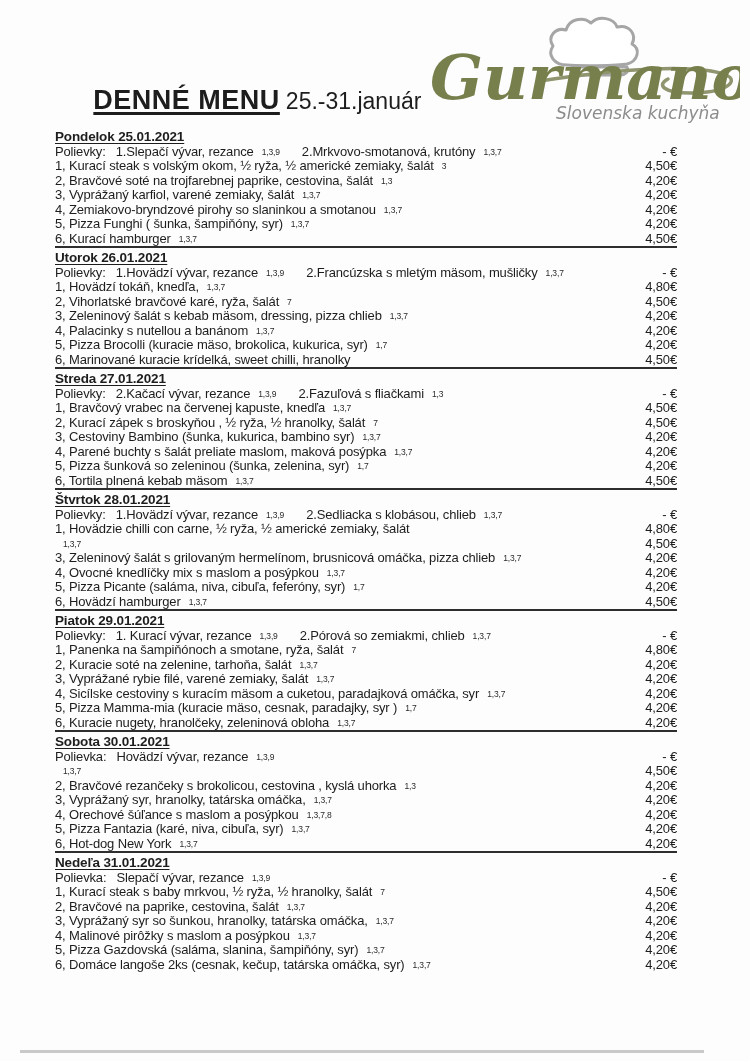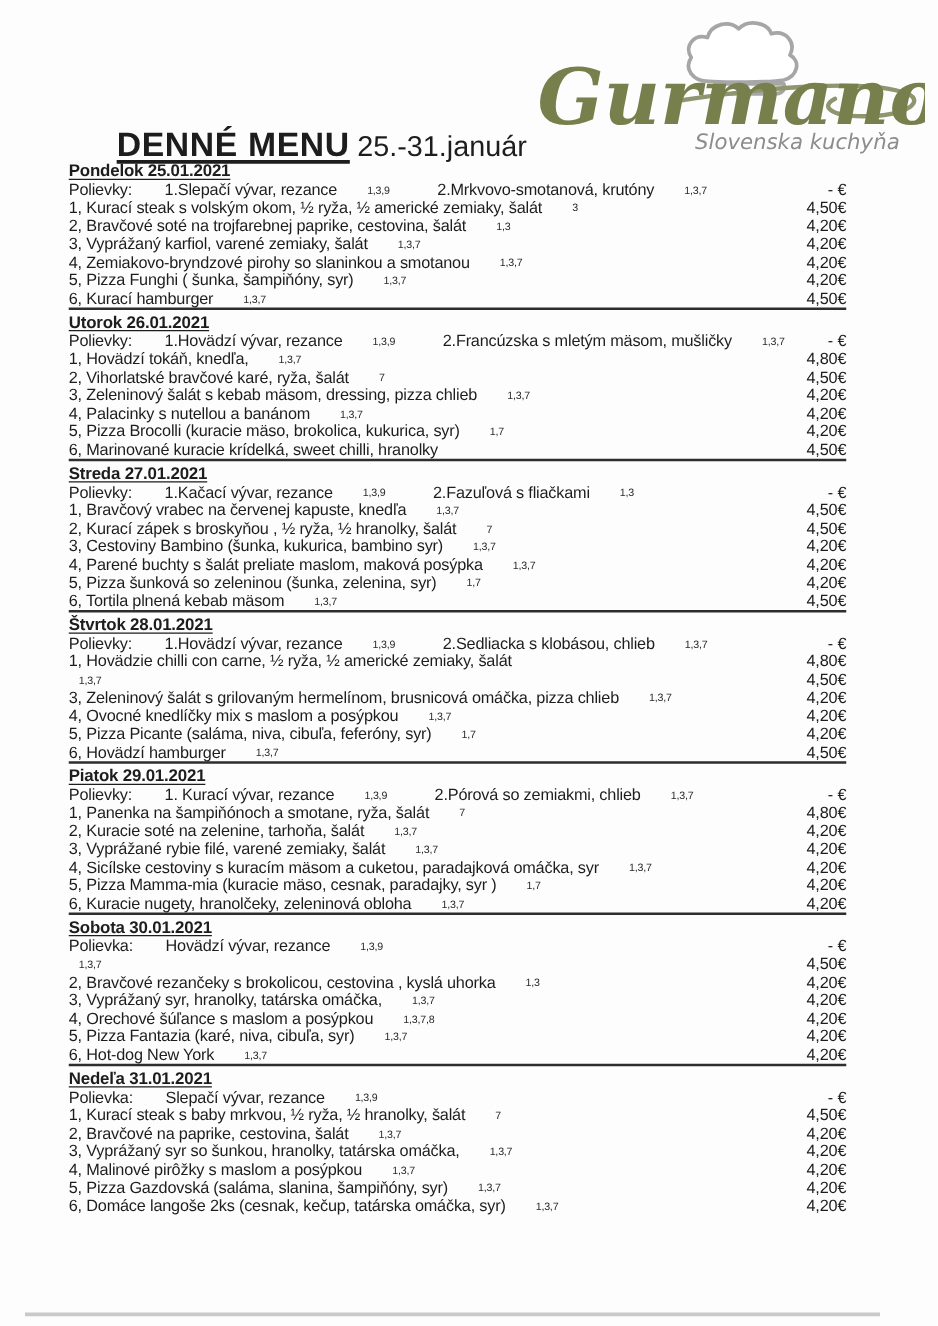--- a/index.html
+++ b/index.html
@@ -1,21 +1,21 @@
 <!DOCTYPE html>
 <html><head>
 <meta charset="utf-8">
 <style>
   html,body{margin:0;padding:0;background:#ffffff;}
   .page{
     position:relative;width:750px;height:1061px;background:#fdfdfd;overflow:hidden;
     font-family:"Liberation Sans", sans-serif;color:#1d1d1d;
   }
   
-  .header{position:absolute;left:55px;top:32px;white-space:pre;}
+  .header{position:absolute;left:55px;top:16px;white-space:pre;}
   .title-line{font-size:23px;line-height:32px;}
   .title-strong{
     font-size:27px;font-weight:bold;letter-spacing:.5px;
     text-decoration:underline;text-decoration-thickness:2.5px;text-underline-offset:3px;
   }
   .title-sub{font-size:23px;margin-left:6px;}
   .orders-line{font-size:23px;line-height:30px;margin-top:4px;}
   .phone{font-weight:bold;margin-left:10px;letter-spacing:.5px;}
   
   .logo{position:absolute;left:428px;top:15px;width:312px;height:110px;}
@@ -23,21 +23,21 @@
   .menu{
     position:absolute;left:55px;top:127px;width:622px;
     font-size:13px;letter-spacing:-0.15px;
   }
   .day-section{padding-top:3px;border-bottom:2px solid #2e2e2e;}
   .day-section:last-child{border-bottom:none;}
   .day-title{
     font-size:13.5px;font-weight:bold;line-height:14.5px;
     text-decoration:underline;text-underline-offset:2px;white-space:pre;
   }
-  .row{display:flex;align-items:flex-start;line-height:14.5px;white-space:pre;gap:16px;}
+  .row{display:flex;align-items:flex-start;line-height:14.5px;white-space:pre;}
   .soup-label{margin-right:10px;}
   .soup-gap{margin-left:22px;}
   .alg{font-size:8.5px;margin-left:8px;color:#2a2a2a;}
   .price{margin-left:auto;}
   
   .bottom-rule{position:absolute;left:20px;top:1050px;width:684px;height:3px;background:#c9c9c9;}
 </style>
 </head>
 <body>
 
@@ -77,21 +77,21 @@
         <div class="row"><span class="soup-label">Polievky:</span><span class="dish">1.Hovädzí vývar, rezance</span><span class="alg">1,3,9</span><span class="dish soup-gap">2.Francúzska s mletým mäsom, mušličky</span><span class="alg">1,3,7</span><span class="price">- €</span></div>
         <div class="row"><span class="dish">1, Hovädzí tokáň, knedľa,</span><span class="alg">1,3,7</span><span class="price">4,80€</span></div>
         <div class="row"><span class="dish">2, Vihorlatské bravčové karé, ryža, šalát</span><span class="alg">7</span><span class="price">4,50€</span></div>
         <div class="row"><span class="dish">3, Zeleninový šalát s kebab mäsom, dressing, pizza chlieb</span><span class="alg">1,3,7</span><span class="price">4,20€</span></div>
         <div class="row"><span class="dish">4, Palacinky s nutellou a banánom</span><span class="alg">1,3,7</span><span class="price">4,20€</span></div>
         <div class="row"><span class="dish">5, Pizza Brocolli (kuracie mäso, brokolica, kukurica, syr)</span><span class="alg">1,7</span><span class="price">4,20€</span></div>
         <div class="row"><span class="dish">6, Marinované kuracie krídelká, sweet chilli, hranolky</span><span class="price">4,50€</span></div>
       </section>
       <section class="day-section">
         <div class="day-title">Streda 27.01.2021</div>
-        <div class="row"><span class="soup-label">Polievky:</span><span class="dish">1.Kačací vývar, rezance</span><span class="alg">1,3,9</span><span class="dish soup-gap">2.Fazuľová s fliačkami</span><span class="alg">1,3</span><span class="price">- €</span></div>
+        <div class="row"><span class="soup-label">Polievky:</span><span class="dish">2.Kačací vývar, rezance</span><span class="alg">1,3,9</span><span class="dish soup-gap">2.Fazuľová s fliačkami</span><span class="alg">1,3</span><span class="price">- €</span></div>
         <div class="row"><span class="dish">1, Bravčový vrabec na červenej kapuste, knedľa</span><span class="alg">1,3,7</span><span class="price">4,50€</span></div>
         <div class="row"><span class="dish">2, Kurací zápek s broskyňou , ½ ryža, ½ hranolky, šalát</span><span class="alg">7</span><span class="price">4,50€</span></div>
         <div class="row"><span class="dish">3, Cestoviny Bambino (šunka, kukurica, bambino syr)</span><span class="alg">1,3,7</span><span class="price">4,20€</span></div>
         <div class="row"><span class="dish">4, Parené buchty s šalát preliate maslom, maková posýpka</span><span class="alg">1,3,7</span><span class="price">4,20€</span></div>
         <div class="row"><span class="dish">5, Pizza šunková so zeleninou (šunka, zelenina, syr)</span><span class="alg">1,7</span><span class="price">4,20€</span></div>
         <div class="row"><span class="dish">6, Tortila plnená kebab mäsom</span><span class="alg">1,3,7</span><span class="price">4,50€</span></div>
       </section>
       <section class="day-section">
         <div class="day-title">Štvrtok 28.01.2021</div>
         <div class="row"><span class="soup-label">Polievky:</span><span class="dish">1.Hovädzí vývar, rezance</span><span class="alg">1,3,9</span><span class="dish soup-gap">2.Sedliacka s klobásou, chlieb</span><span class="alg">1,3,7</span><span class="price">- €</span></div>

